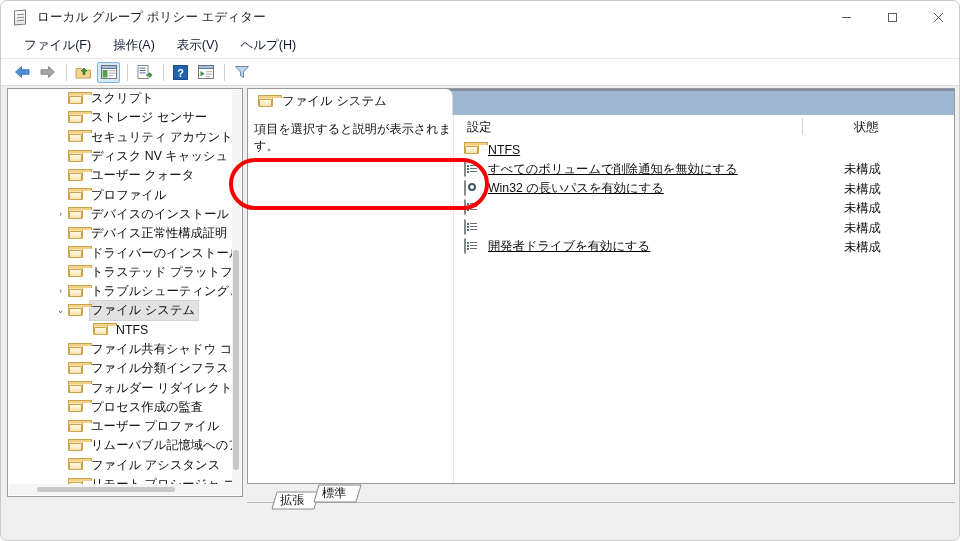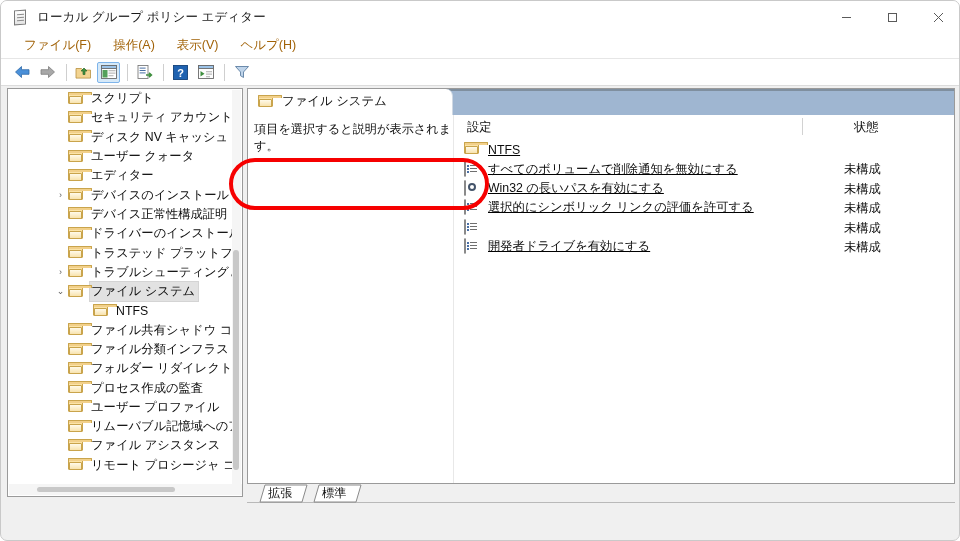--- a/index.html
+++ b/index.html
@@ -50,21 +50,21 @@
   
   .menubar {
     position: absolute; left: 0; top: 33px;
     width: 960px; height: 25px;
     background: #ffffff;
     display: flex; align-items: center;
     padding-left: 14px;
     border-bottom: 1px solid #e6e6e6;
   }
   .menu-item {
-    font-size: 12.5px; color: #a16207;
+    font-size: 12.5px; color: #0f172a;
     padding: 2px 9px 3px 9px;
     margin-right: 4px;
     white-space: nowrap;
   }
 
   
   .toolbar {
     position: absolute; left: 0; top: 58px;
     width: 960px; height: 27px;
     background: #ffffff;
@@ -308,21 +308,21 @@
     position: absolute; left: 240px; top: 396px;
     width: 708px; height: 19px;
   }
   .tab {
     position: absolute; top: 0;
     height: 19px;
     font-size: 12.2px; color: #111;
     display: flex; align-items: center;
     padding: 0 9px 0 13px;
   }
-  .tab-ext { left: 8px; }
+  .tab-ext { left: 20px; margin-top: 7px; }
   .tab-std { left: 62px; }
   .tabline {
     position: absolute; left: 0; top: 18px;
     width: 708px; height: 1px; background: #b9b9b9;
   }
 
   
   .statusbar {
     position: absolute; left: 0; bottom: 0;
     width: 960px; height: 32px;
@@ -477,36 +477,41 @@
     <div class="tree-pane">
       <div class="tree-scroll" id="tree-scroll">
           <div class="tree-row" style="padding-left: 62px;">
             <span class="tr-chev" style="margin-left: -17px;"></span>
             <span class="tr-folder"><span class="folder"><span class="back"></span><span class="tab"></span><span class="front"></span></span></span>
             <span class="tr-label">スクリプト</span>
           </div>
           <div class="tree-row" style="padding-left: 62px;">
             <span class="tr-chev" style="margin-left: -17px;"></span>
             <span class="tr-folder"><span class="folder"><span class="back"></span><span class="tab"></span><span class="front"></span></span></span>
+            <span class="tr-label">ストレージ センサー</span>
+          </div>
+          <div class="tree-row" style="padding-left: 62px;">
+            <span class="tr-chev" style="margin-left: -17px;"></span>
+            <span class="tr-folder"><span class="folder"><span class="back"></span><span class="tab"></span><span class="front"></span></span></span>
             <span class="tr-label">セキュリティ アカウント マネ</span>
           </div>
           <div class="tree-row" style="padding-left: 62px;">
             <span class="tr-chev" style="margin-left: -17px;"></span>
             <span class="tr-folder"><span class="folder"><span class="back"></span><span class="tab"></span><span class="front"></span></span></span>
             <span class="tr-label">ディスク NV キャッシュ</span>
           </div>
           <div class="tree-row" style="padding-left: 62px;">
             <span class="tr-chev" style="margin-left: -17px;"></span>
             <span class="tr-folder"><span class="folder"><span class="back"></span><span class="tab"></span><span class="front"></span></span></span>
             <span class="tr-label">ユーザー クォータ</span>
           </div>
           <div class="tree-row" style="padding-left: 62px;">
             <span class="tr-chev" style="margin-left: -17px;"></span>
             <span class="tr-folder"><span class="folder"><span class="back"></span><span class="tab"></span><span class="front"></span></span></span>
-            <span class="tr-label">エディター</span>
+            <span class="tr-label">プロファイル</span>
           </div>
           <div class="tree-row" style="padding-left: 62px;">
             <span class="tr-chev" style="margin-left: -17px;">›</span>
             <span class="tr-folder"><span class="folder"><span class="back"></span><span class="tab"></span><span class="front"></span></span></span>
             <span class="tr-label">デバイスのインストール</span>
           </div>
           <div class="tree-row" style="padding-left: 62px;">
             <span class="tr-chev" style="margin-left: -17px;"></span>
             <span class="tr-folder"><span class="folder"><span class="back"></span><span class="tab"></span><span class="front"></span></span></span>
             <span class="tr-label">デバイス正常性構成証明</span>
@@ -620,21 +625,20 @@
                 <span>すべてのボリュームで削除通知を無効にする</span>
                 <span class="rstate">未構成</span>
               </div>
               <div class="row">
                 <span class="ricon"><span class="policyicon gear"><span class="gearshape"></span></span></span>
                 <span>Win32 の長いパスを有効にする</span>
                 <span class="rstate">未構成</span>
               </div>
               <div class="row">
                 <span class="ricon"><span class="policyicon"><span class="dot d1"></span><span class="dot d2"></span><span class="dot d3"></span><span class="bar b1"></span><span class="bar b2"></span><span class="bar b3"></span></span></span>
-                <span>選択的にシンボリック リンクの評価を許可する</span>
                 <span class="rstate">未構成</span>
               </div>
               <div class="row">
                 <span class="ricon"><span class="policyicon"><span class="dot d1"></span><span class="dot d2"></span><span class="dot d3"></span><span class="bar b1"></span><span class="bar b2"></span><span class="bar b3"></span></span></span>
                 <span class="rstate">未構成</span>
               </div>
               <div class="row">
                 <span class="ricon"><span class="policyicon"><span class="dot d1"></span><span class="dot d2"></span><span class="dot d3"></span><span class="bar b1"></span><span class="bar b2"></span><span class="bar b3"></span></span></span>
                 <span>開発者ドライブを有効にする</span>
                 <span class="rstate">未構成</span>

